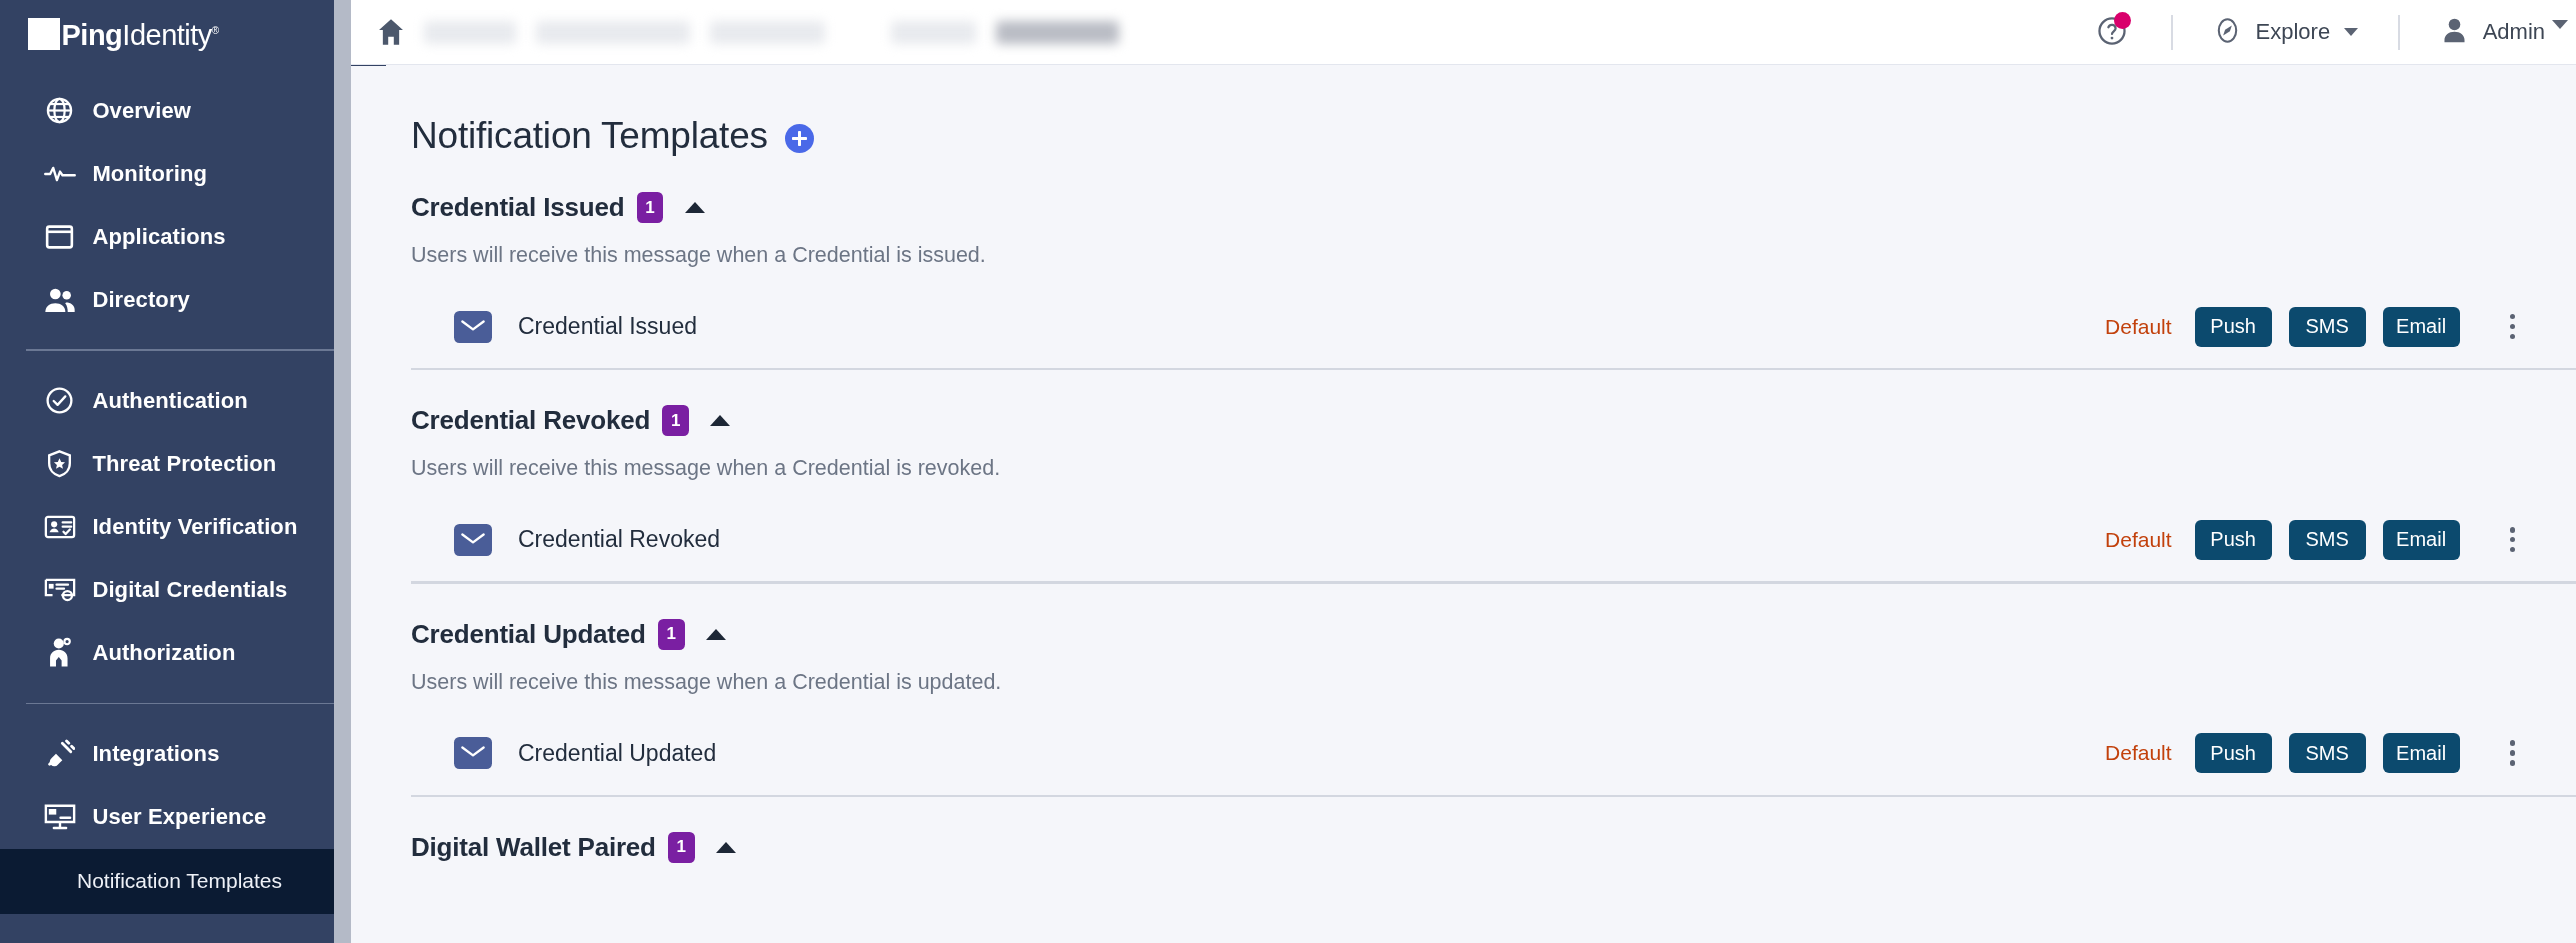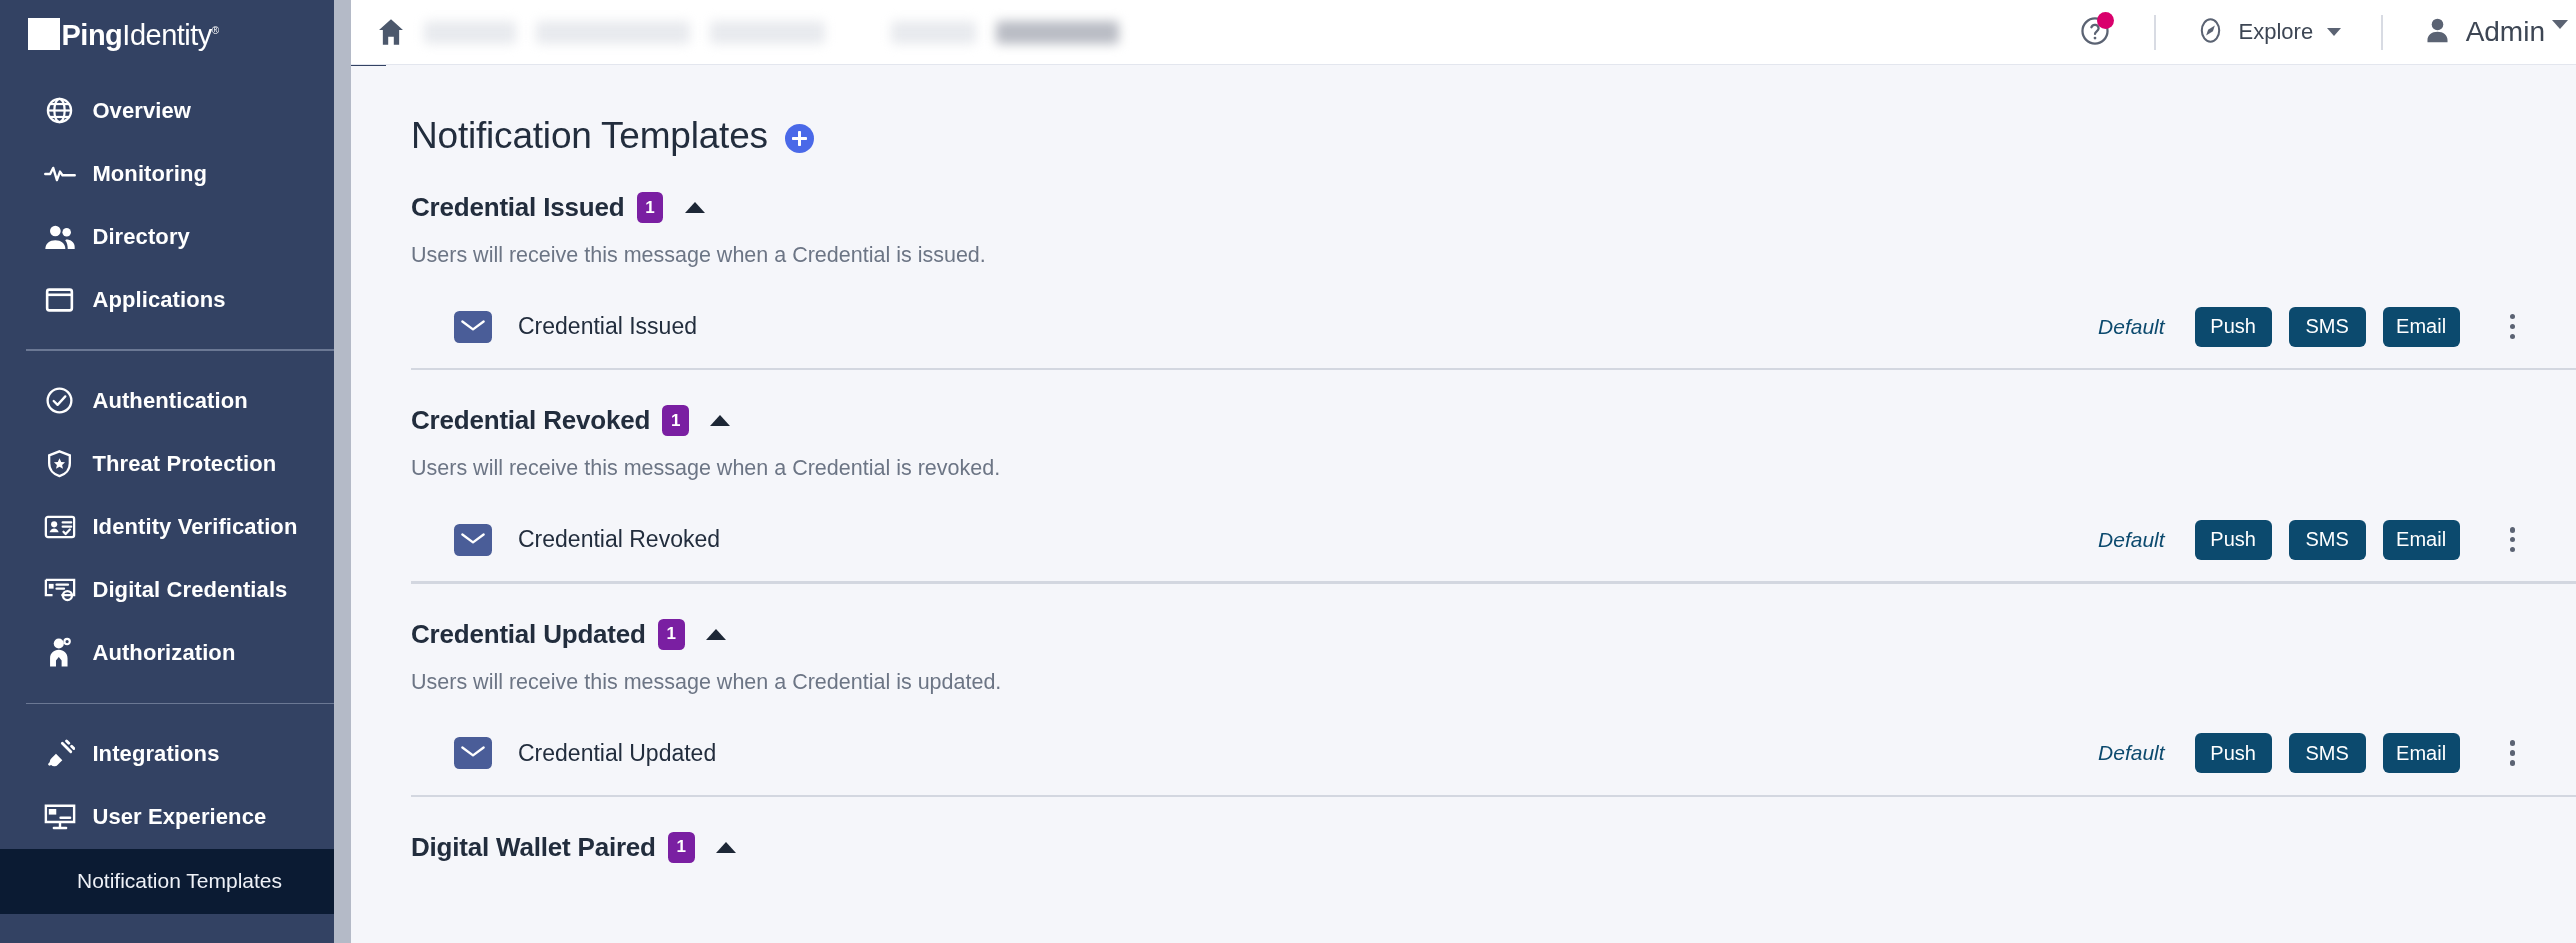--- a/index.html
+++ b/index.html
@@ -130,21 +130,21 @@
   .mini-caret {
     width:0; height:0;
     border-left:7.7px solid transparent;
     border-right:7.7px solid transparent;
     border-top:8.5px solid #5b6373;
   }
   #user-btn {
     display:flex; align-items:center; gap:14px;
     margin-left:40px; margin-right:31px; cursor:pointer;
   }
-  #user-btn .txt { font-size:28px; color:#3d4654; }
+  #user-btn .txt { font-size:22px; color:#3d4654; }
   #hdr-collapse {
     position:absolute; right:7.7px; top:20px;
     width:0; height:0;
     border-left:8.5px solid transparent;
     border-right:8.5px solid transparent;
     border-top:9.2px solid #5b6373;
     cursor:pointer;
   }
 
   
@@ -218,22 +218,22 @@
     margin-right:26px;
   }
   .tpl-name {
     font-size:23px; color:#222d3d; white-space:nowrap;
   }
   .row-right {
     margin-left:auto;
     display:flex; align-items:center; gap:17px;
   }
   .default-lbl {
-    font-size:21px; color:#0c4a6e;
-    margin-right:13px; white-space:nowrap;font-style:italic;
+    font-size:21px; color:#c2410c;
+    margin-right:6px; white-space:nowrap;
   }
   .chan-btn {
     height:40px; min-width:77px;
     padding:0 9px;
     background:#0c4a6e; color:#ffffff;
     border:none; border-radius:6.1px;
     font-family:"Liberation Sans", sans-serif;
     font-size:20px; font-weight:400;
     display:flex; align-items:center; justify-content:center;
     cursor:pointer;
@@ -284,39 +284,39 @@
         <svg width="32" height="26" viewBox="0 0 26 16" fill="none" stroke="#fff" stroke-width="1.9" stroke-linecap="round" stroke-linejoin="round">
           <path d="M1 8 H5 L7.5 3 L10.5 13 L13 6 L15 9 H25"></path>
         </svg>
       </span>
       <span class="nav-label">Monitoring</span>
       <span class="caret"></span>
     </div>
 
     <div class="nav-item">
       <span class="ico">
+        <svg width="29" height="26" viewBox="0 0 22 20" fill="none" stroke="#fff" stroke-width="2">
+          <rect x="1.5" y="2" width="19" height="16" rx="1.6"></rect>
+          <line x1="1.5" y1="6" x2="20.5" y2="6"></line>
+        </svg>
+      </span>
+      <span class="nav-label">Applications</span>
+      <span class="caret"></span>
+    </div>
+
+    <div class="nav-item">
+      <span class="ico">
         <svg width="32" height="28" viewBox="0 0 24 20" fill="#fff">
           <circle cx="8.5" cy="5.5" r="4"></circle>
             <circle cx="17" cy="6.5" r="3.2"></circle>
           <path d="M1 19c0-4.2 3.4-6.6 7.5-6.6S16 14.8 16 19z"></path>
           <path d="M16.6 11.9c3.4 0 6.4 2 6.4 5.4v1.7h-5.2c0-2.6-.5-4.8-1.9-6.5z"></path>
         </svg>
       </span>
       <span class="nav-label">Directory</span>
-      <span class="caret"></span>
-    </div>
-
-    <div class="nav-item">
-      <span class="ico">
-        <svg width="29" height="26" viewBox="0 0 22 20" fill="none" stroke="#fff" stroke-width="2">
-          <rect x="1.5" y="2" width="19" height="16" rx="1.6"></rect>
-          <line x1="1.5" y1="6" x2="20.5" y2="6"></line>
-        </svg>
-      </span>
-      <span class="nav-label">Applications</span>
       <span class="caret"></span>
     </div>
 
     <div class="nav-div"></div>
 
     <div class="nav-item">
       <span class="ico">
         <svg width="31" height="31" viewBox="0 0 24 24" fill="none" stroke="#fff" stroke-width="1.8">
           <circle cx="12" cy="12" r="9.2"></circle>
             <path d="M7.5 12.4l3 3 6-6.6" stroke-linecap="round" stroke-linejoin="round"></path>

